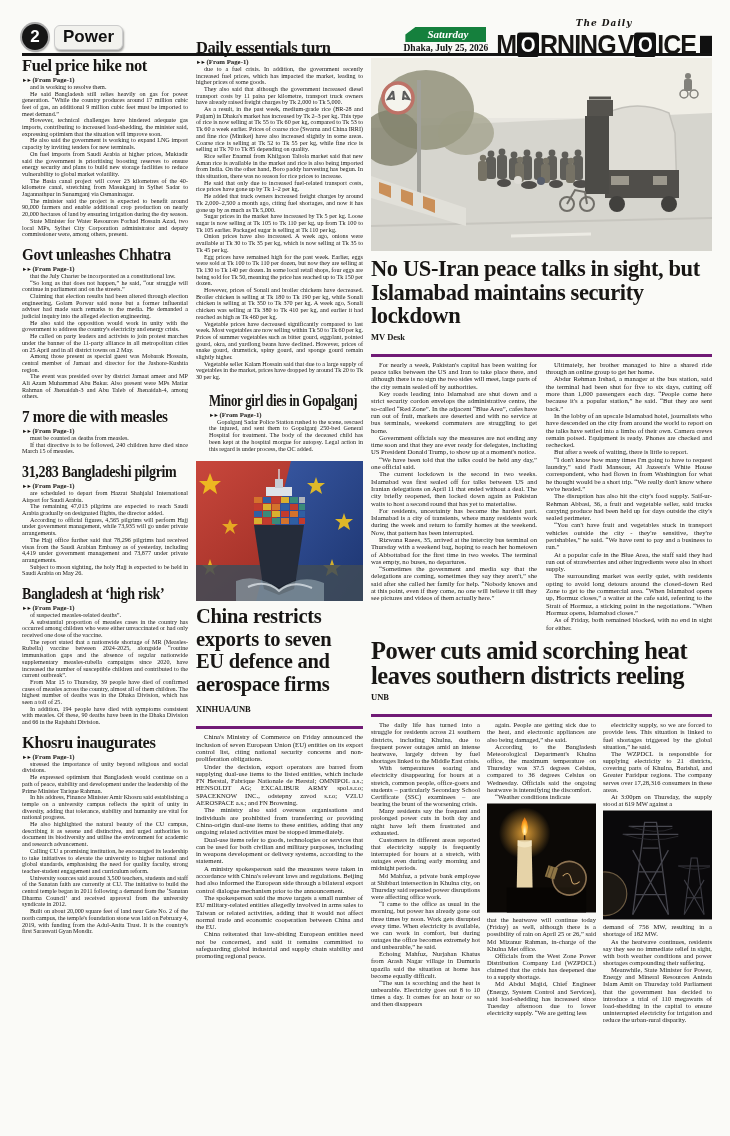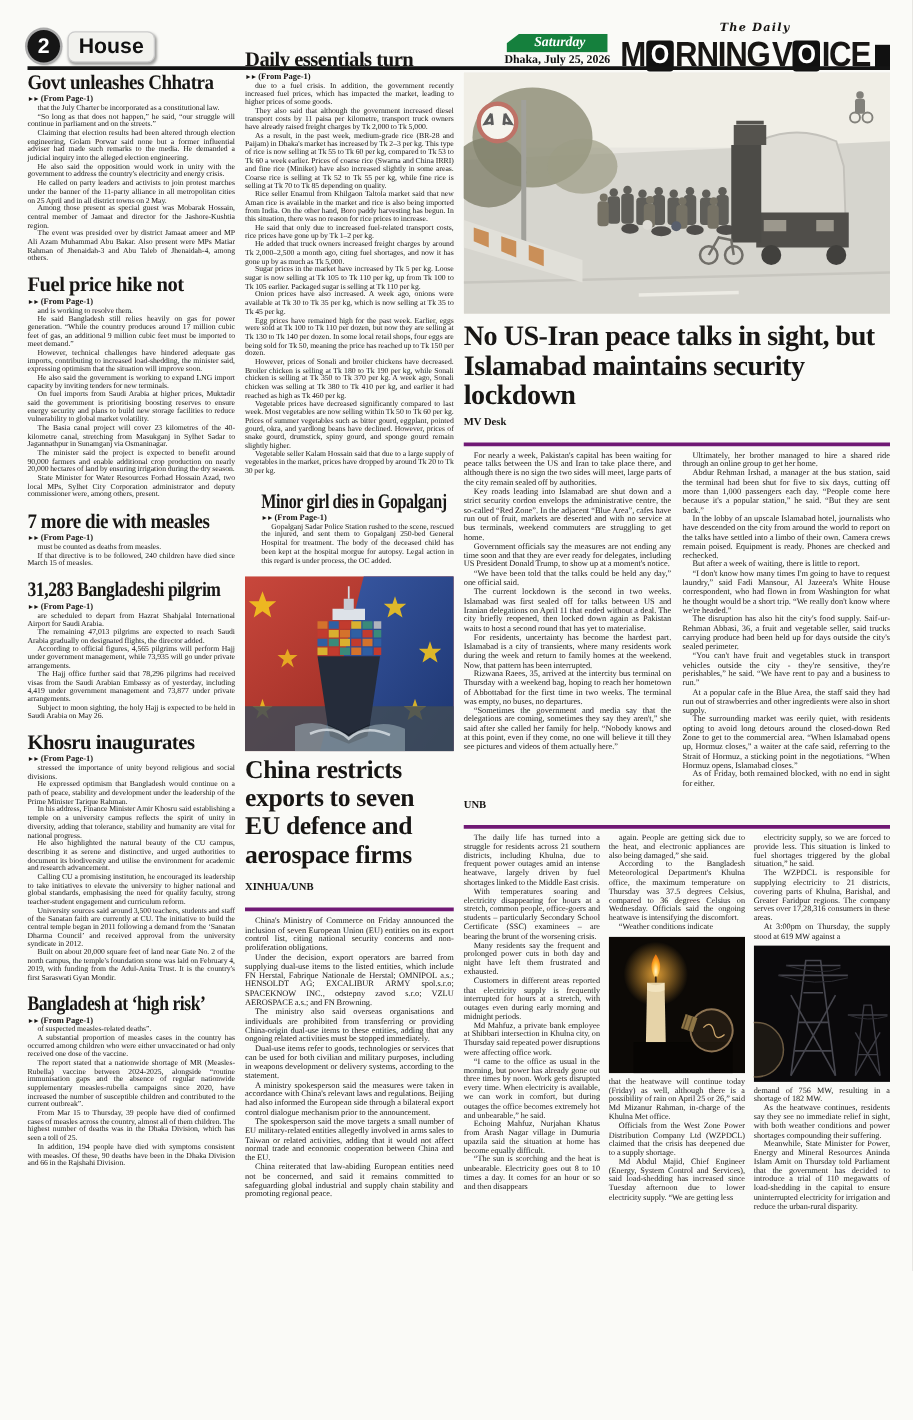--- a/index.html
+++ b/index.html
@@ -86,21 +86,21 @@
   .mt12 { margin-top:12px;margin-left:13px; }
 </style>
 </head>
 <body>
 
 <div class="page">
 
   <div class="hdr">
     <div class="sec-badge">
       <div class="sec-circle">2</div>
-      <div class="sec-name">House</div>
+      <div class="sec-name">Power</div>
     </div>
     <div class="hdr-right">
       <div class="dateblock">
         <span class="day-ribbon">Saturday</span>
         <div class="dateline">Dhaka, July 25, 2026</div>
       </div>
       <div class="masthead">
         <div class="mast-top">The Daily</div>
         <div class="mast-main">
           <span class="mast-word">
@@ -115,87 +115,87 @@
             </span>
           <span class="corner-badge"></span>
         </div>
       </div>
     </div>
   </div>
   <div class="hdr-rule"></div>
 
   <div class="colA">
     <div class="art">
-      <h2 class="hl"><span class="sq sq92">Govt unleashes Chhatra</span></h2>
-      <div class="marker"><span class="arr">►►</span> <span>(From Page-1)</span></div>
-      <div class="paras">
-          <p>that the July Charter be incorporated as a constitutional law.</p>
-          <p>“So long as that does not happen,” he said, “our struggle will continue in parliament and on the streets.”</p>
-          <p>Claiming that election results had been altered through election engineering, Golam Porwar said none but a former influential adviser had made such remarks to the media. He demanded a judicial inquiry into the alleged election engineering.</p>
-          <p>He also said the opposition would work in unity with the government to address the country's electricity and energy crisis.</p>
-          <p>He called on party leaders and activists to join protest marches under the banner of the 11-party alliance in all metropolitan cities on 25 April and in all district towns on 2 May.</p>
-          <p>Among those present as special guest was Mobarak Hossain, central member of Jamaat and director for the Jashore-Kushtia region.</p>
-          <p>The event was presided over by district Jamaat ameer and MP Ali Azam Muhammad Abu Bakar. Also present were MPs Matiar Rahman of Jhenaidah-3 and Abu Taleb of Jhenaidah-4, among others.</p>
-        </div>
-    </div>
-    <div class="art">
       <h2 class="hl"><span class="sq">Fuel price hike not</span></h2>
       <div class="marker"><span class="arr">►►</span> <span>(From Page-1)</span></div>
       <div class="paras">
           <p>and is working to resolve them.</p>
           <p>He said Bangladesh still relies heavily on gas for power generation. “While the country produces around 17 million cubic feet of gas, an additional 9 million cubic feet must be imported to meet demand.”</p>
           <p>However, technical challenges have hindered adequate gas imports, contributing to increased load-shedding, the minister said, expressing optimism that the situation will improve soon.</p>
           <p>He also said the government is working to expand LNG import capacity by inviting tenders for new terminals.</p>
           <p>On fuel imports from Saudi Arabia at higher prices, Muktadir said the government is prioritising boosting reserves to ensure energy security and plans to build new storage facilities to reduce vulnerability to global market volatility.</p>
           <p>The Basia canal project will cover 23 kilometres of the 40-kilometre canal, stretching from Masukganj in Sylhet Sadar to Jagannathpur in Sunamganj via Osmaninagar.</p>
           <p>The minister said the project is expected to benefit around 90,000 farmers and enable additional crop production on nearly 20,000 hectares of land by ensuring irrigation during the dry season.</p>
           <p>State Minister for Water Resources Forhad Hossain Azad, two local MPs, Sylhet City Corporation administrator and deputy commissioner were, among others, present.</p>
         </div>
     </div>
     <div class="art">
+      <h2 class="hl"><span class="sq sq92">Govt unleashes Chhatra</span></h2>
+      <div class="marker"><span class="arr">►►</span> <span>(From Page-1)</span></div>
+      <div class="paras">
+          <p>that the July Charter be incorporated as a constitutional law.</p>
+          <p>“So long as that does not happen,” he said, “our struggle will continue in parliament and on the streets.”</p>
+          <p>Claiming that election results had been altered through election engineering, Golam Porwar said none but a former influential adviser had made such remarks to the media. He demanded a judicial inquiry into the alleged election engineering.</p>
+          <p>He also said the opposition would work in unity with the government to address the country's electricity and energy crisis.</p>
+          <p>He called on party leaders and activists to join protest marches under the banner of the 11-party alliance in all metropolitan cities on 25 April and in all district towns on 2 May.</p>
+          <p>Among those present as special guest was Mobarak Hossain, central member of Jamaat and director for the Jashore-Kushtia region.</p>
+          <p>The event was presided over by district Jamaat ameer and MP Ali Azam Muhammad Abu Bakar. Also present were MPs Matiar Rahman of Jhenaidah-3 and Abu Taleb of Jhenaidah-4, among others.</p>
+        </div>
+    </div>
+    <div class="art">
       <h2 class="hl"><span class="sq sq92">7 more die with measles</span></h2>
       <div class="marker"><span class="arr">►►</span> <span>(From Page-1)</span></div>
       <div class="paras">
           <p>must be counted as deaths from measles.</p>
           <p>If that directive is to be followed, 240 children have died since March 15 of measles.</p>
         </div>
     </div>
     <div class="art">
       <h2 class="hl"><span class="sq sq85">31,283 Bangladeshi pilgrim</span></h2>
       <div class="marker"><span class="arr">►►</span> <span>(From Page-1)</span></div>
       <div class="paras">
           <p>are scheduled to depart from Hazrat Shahjalal International Airport for Saudi Arabia.</p>
           <p>The remaining 47,013 pilgrims are expected to reach Saudi Arabia gradually on designated flights, the director added.</p>
           <p>According to official figures, 4,565 pilgrims will perform Hajj under government management, while 73,935 will go under private arrangements.</p>
           <p>The Hajj office further said that 78,296 pilgrims had received visas from the Saudi Arabian Embassy as of yesterday, including 4,419 under government management and 73,877 under private arrangements.</p>
           <p>Subject to moon sighting, the holy Hajj is expected to be held in Saudi Arabia on May 26.</p>
+        </div>
+    </div>
+    <div class="art">
+      <h2 class="hl"><span class="sq sq85">Bangladesh at ‘high risk’</span></h2>
+      <div class="marker"><span class="arr">►►</span> <span>(From Page-1)</span></div>
+      <div class="paras">
+          <p>of suspected measles-related deaths”.</p>
+          <p>A substantial proportion of measles cases in the country has occurred among children who were either unvaccinated or had only received one dose of the vaccine.</p>
+          <p>The report stated that a nationwide shortage of MR (Measles-Rubella) vaccine between 2024-2025, alongside “routine immunisation gaps and the absence of regular nationwide supplementary measles-rubella campaigns since 2020, have increased the number of susceptible children and contributed to the current outbreak”.</p>
+          <p>From Mar 15 to Thursday, 39 people have died of confirmed cases of measles across the country, almost all of them children. The highest number of deaths was in the Dhaka Division, which has seen a toll of 25.</p>
+          <p>In addition, 194 people have died with symptoms consistent with measles. Of these, 90 deaths have been in the Dhaka Division and 66 in the Rajshahi Division.</p>
         </div>
     </div>
     <div class="art">
       <h2 class="hl"><span class="sq">Khosru inaugurates</span></h2>
       <div class="marker"><span class="arr">►►</span> <span>(From Page-1)</span></div>
       <div class="paras">
           <p>stressed the importance of unity beyond religious and social divisions.</p>
           <p>He expressed optimism that Bangladesh would continue on a path of peace, stability and development under the leadership of the Prime Minister Tarique Rahman.</p>
           <p>In his address, Finance Minister Amir Khosru said establishing a temple on a university campus reflects the spirit of unity in diversity, adding that tolerance, stability and humanity are vital for national progress.</p>
           <p>He also highlighted the natural beauty of the CU campus, describing it as serene and distinctive, and urged authorities to document its biodiversity and utilise the environment for academic and research advancement.</p>
           <p>Calling CU a promising institution, he encouraged its leadership to take initiatives to elevate the university to higher national and global standards, emphasising the need for quality faculty, strong teacher-student engagement and curriculum reform.</p>
           <p>University sources said around 3,500 teachers, students and staff of the Sanatan faith are currently at CU. The initiative to build the central temple began in 2011 following a demand from the ‘Sanatan Dharma Council’ and received approval from the university syndicate in 2012.</p>
           <p>Built on about 20,000 square feet of land near Gate No. 2 of the north campus, the temple's foundation stone was laid on February 4, 2019, with funding from the Adul-Anita Trust. It is the country's first Saraswati Gyan Mondir.</p>
-        </div>
-    </div>
-    <div class="art">
-      <h2 class="hl"><span class="sq sq85">Bangladesh at ‘high risk’</span></h2>
-      <div class="marker"><span class="arr">►►</span> <span>(From Page-1)</span></div>
-      <div class="paras">
-          <p>of suspected measles-related deaths”.</p>
-          <p>A substantial proportion of measles cases in the country has occurred among children who were either unvaccinated or had only received one dose of the vaccine.</p>
-          <p>The report stated that a nationwide shortage of MR (Measles-Rubella) vaccine between 2024-2025, alongside “routine immunisation gaps and the absence of regular nationwide supplementary measles-rubella campaigns since 2020, have increased the number of susceptible children and contributed to the current outbreak”.</p>
-          <p>From Mar 15 to Thursday, 39 people have died of confirmed cases of measles across the country, almost all of them children. The highest number of deaths was in the Dhaka Division, which has seen a toll of 25.</p>
-          <p>In addition, 194 people have died with symptoms consistent with measles. Of these, 90 deaths have been in the Dhaka Division and 66 in the Rajshahi Division.</p>
         </div>
     </div>
   </div>
 
   <div class="colB">
     <div class="art">
       <h2 class="hl"><span class="sq">Daily essentials turn</span></h2>
       <div class="marker"><span class="arr">►►</span> <span>(From Page-1)</span></div>
       <div class="paras">
           <p>due to a fuel crisis. In addition, the government recently increased fuel prices, which has impacted the market, leading to higher prices of some goods.</p>
@@ -409,20 +409,21 @@
             <p>The disruption has also hit the city's food supply. Saif-ur-Rehman Abbasi, 36, a fruit and vegetable seller, said trucks carrying produce had been held up for days outside the city's sealed perimeter.</p>
             <p>“You can't have fruit and vegetables stuck in transport vehicles outside the city - they're sensitive, they're perishables,” he said. “We have rent to pay and a business to run.”</p>
             <p>At a popular cafe in the Blue Area, the staff said they had run out of strawberries and other ingredients were also in short supply.</p>
             <p>The surrounding market was eerily quiet, with residents opting to avoid long detours around the closed-down Red Zone to get to the commercial area. “When Islamabad opens up, Hormuz closes,” a waiter at the cafe said, referring to the Strait of Hormuz, a sticking point in the negotiations. “When Hormuz opens, Islamabad closes.”</p>
             <p>As of Friday, both remained blocked, with no end in sight for either.</p>
           </div>
       </div>
     </div>
 
     <div class="power">
+      <h1 class="power-hl">Power cuts amid scorching heat leaves southern districts reeling</h1>
       <div class="byline">UNB</div>
       <div class="threecol">
         <div>
           <div class="paras">
               <p>The daily life has turned into a struggle for residents across 21 southern districts, including Khulna, due to frequent power outages amid an intense heatwave, largely driven by fuel shortages linked to the Middle East crisis.</p>
               <p>With temperatures soaring and electricity disappearing for hours at a stretch, common people, office-goers and students – particularly Secondary School Certificate (SSC) examinees – are bearing the brunt of the worsening crisis.</p>
               <p>Many residents say the frequent and prolonged power cuts in both day and night have left them frustrated and exhausted.</p>
               <p>Customers in different areas reported that electricity supply is frequently interrupted for hours at a stretch, with outages even during early morning and midnight periods.</p>
               <p>Md Mahfuz, a private bank employee at Shibbari intersection in Khulna city, on Thursday said repeated power disruptions were affecting office work.</p>
               <p>“I came to the office as usual in the morning, but power has already gone out three times by noon. Work gets disrupted every time. When electricity is available, we can work in comfort, but during outages the office becomes extremely hot and unbearable,” he said.</p>

